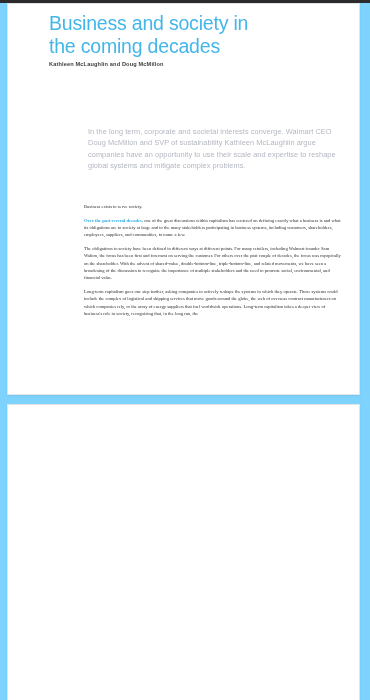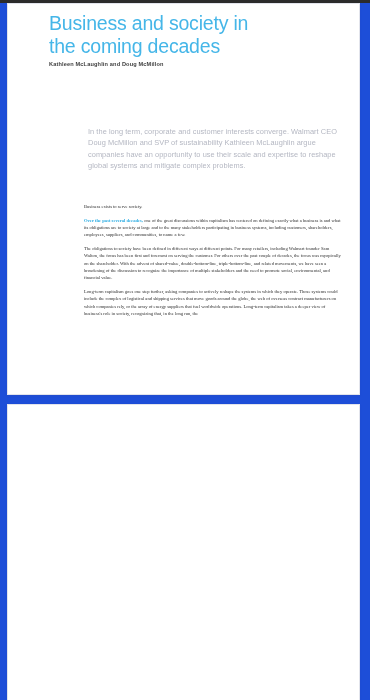--- a/index.html
+++ b/index.html
@@ -5,21 +5,21 @@
   * { box-sizing: border-box; margin: 0; padding: 0; }
   html, body {
     width: 370px; height: 700px;
     background: #eceef5;
     font-family: "Liberation Sans", sans-serif;
     overflow: hidden;
   }
   #viewer {
     position: relative;
     width: 370px; height: 700px;
-    background: #1d4ed8;
+    background: #7dd3fc;
     overflow: hidden;
   }
   .topbar {
     position: absolute; top: 0; left: 0;
     width: 370px; height: 3px;
     background: #2b2b2b;
     z-index: 5;
   }
   .page {
     position: absolute;
@@ -80,21 +80,21 @@
 <body>
 
 <div id="viewer">
 
   <div class="topbar"></div>
 
   <div class="page" id="page-1">
     <div class="title">Business and society in
 the coming decades</div>
     <div class="byline">Kathleen McLaughlin and Doug McMillon</div>
-    <div class="intro">In the long term, corporate and customer interests converge. Walmart CEO Doug McMillon and SVP of sustainability Kathleen McLaughlin argue companies have an opportunity to use their scale and expertise to reshape global systems and mitigate complex problems.</div>
+    <div class="intro">In the long term, corporate and societal interests converge. Walmart CEO Doug McMillon and SVP of sustainability Kathleen McLaughlin argue companies have an opportunity to use their scale and expertise to reshape global systems and mitigate complex problems.</div>
 
     <div class="body-col" id="body-1">
       <div class="para">Business exists to serve society.</div>
       <div class="para"><span class="emph">Over the past several decades,</span><span> one of the great discussions within capitalism has centered on defining exactly what a business is and what its obligations are to society at large and to the many stakeholders participating in business systems, including customers, shareholders, employees, suppliers, and communities, to name a few.</span></div>
       <div class="para">The obligations to society have been defined in different ways at different points. For many retailers, including Walmart founder Sam Walton, the focus has been first and foremost on serving the customer. For others over the past couple of decades, the focus was myopically on the shareholder. With the advent of shared-value, double-bottom-line, triple-bottom-line, and related movements, we have seen a broadening of the discussion to recognize the importance of multiple stakeholders and the need to promote social, environmental, and financial value.</div>
       <div class="para">Long-term capitalism goes one step further, asking companies to actively reshape the systems in which they operate. Those systems could include the complex of logistical and shipping services that move goods around the globe, the web of overseas contract manufacturers on which companies rely, or the array of energy suppliers that fuel worldwide operations. Long-term capitalism takes a deeper view of business's role in society, recognizing that, in the long run, the</div>
     </div>
   </div>
 
   <div class="page" id="page-2">

